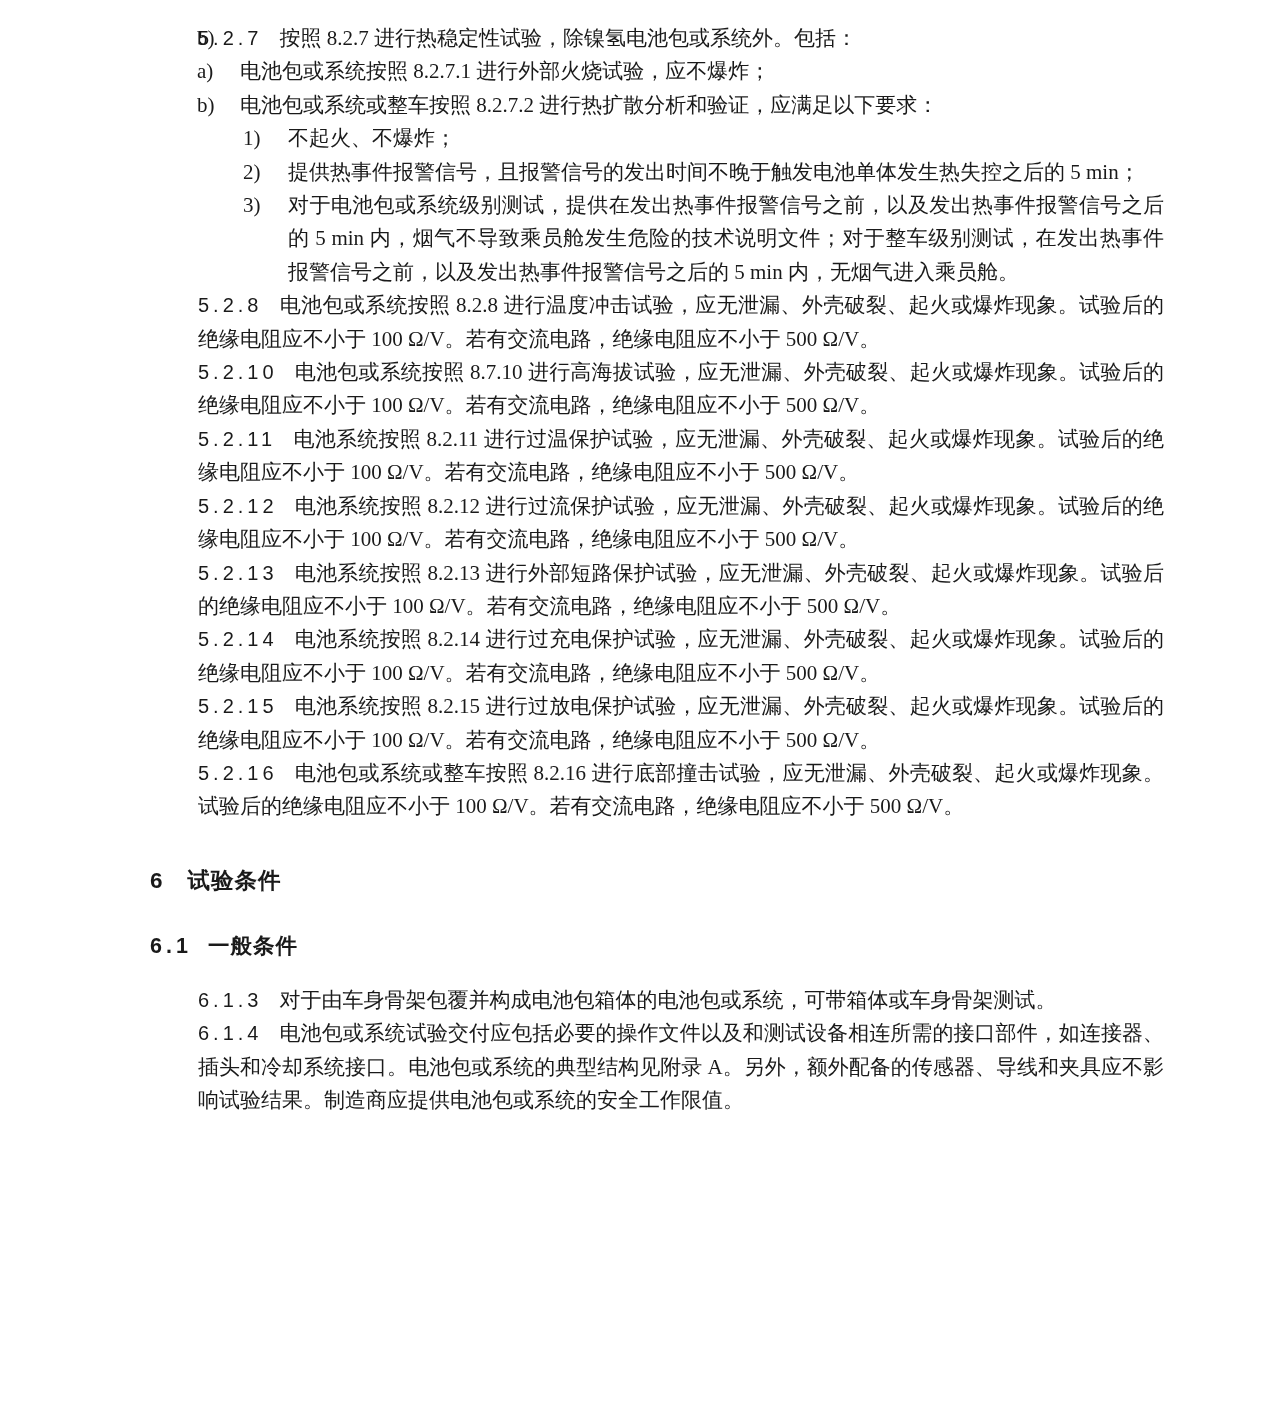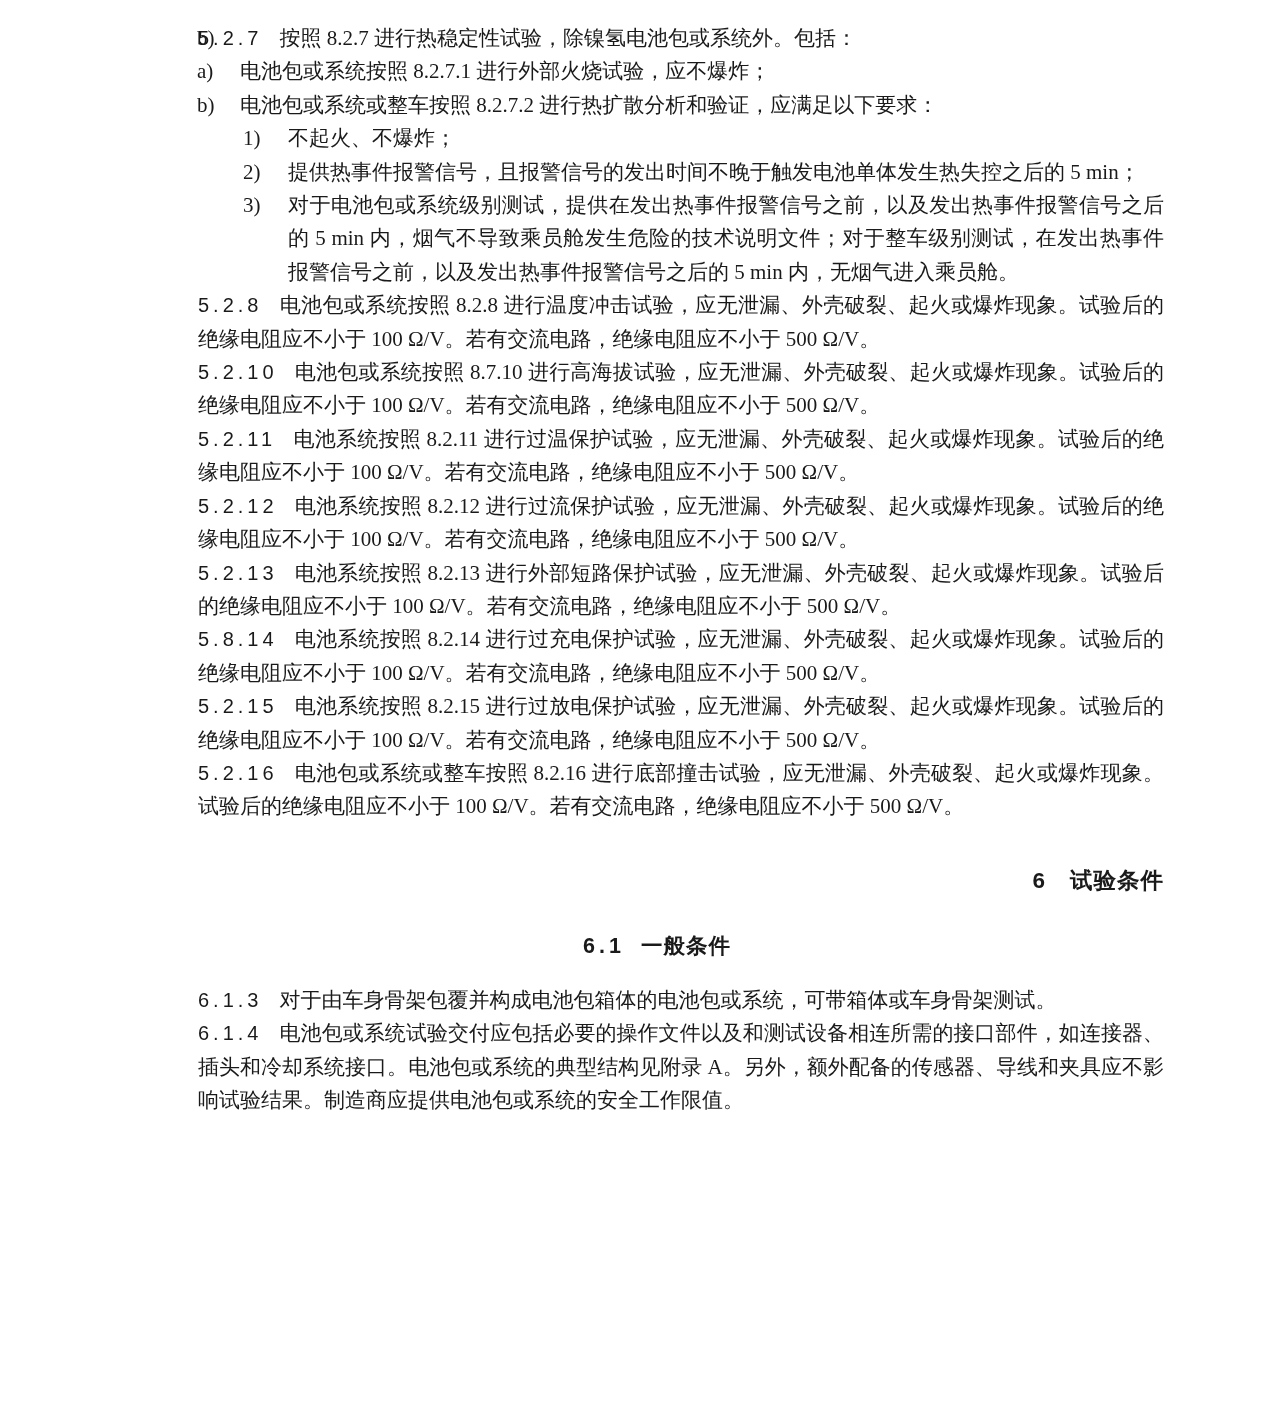--- a/index.html
+++ b/index.html
@@ -32,32 +32,32 @@
   .li1 > .lbl { position: absolute; left: 47px; top: 0; }
   .li2 { padding-left: 138px; }
   .li2 > .lbl { position: absolute; left: 93px; top: 0; }
   h2.sec {
     font-family: "Liberation Sans", "DejaVu Sans", sans-serif;
     font-size: 22.5px;
     font-weight: bold;
     line-height: 34px;
     margin-top: 40px;
     letter-spacing: 1px;
-    text-align: right;
+    text-align: left;
   }
   h2.sec .hnum { margin-right: 25px; letter-spacing: 0; }
   h3.subsec {
     font-family: "Liberation Sans", "DejaVu Sans", sans-serif;
     font-size: 21.5px;
     font-weight: bold;
     line-height: 33px;
     margin-top: 32px;
     margin-bottom: 21px;
     letter-spacing: 1px;
-    text-align: center;
+    text-align: left;
   }
   h3.subsec .hnum { margin-right: 16px; letter-spacing: 4px; }
 </style>
 </head>
 <body>
 
 <div class="page">
   <div class="content">
 
     <div class="li li1">
@@ -86,21 +86,21 @@
     <div class="li li2">
       <span class="lbl">3)</span>
       <span>对于电池包或系统级别测试，提供在发出热事件报警信号之前，以及发出热事件报警信号之后的 5 min 内，烟气不导致乘员舱发生危险的技术说明文件；对于整车级别测试，在发出热事件报警信号之前，以及发出热事件报警信号之后的 5 min 内，无烟气进入乘员舱。</span>
     </div>
 
     <p class="clause"><span class="num">5.2.8</span><span>电池包或系统按照 8.2.8 进行温度冲击试验，应无泄漏、外壳破裂、起火或爆炸现象。试验后的绝缘电阻应不小于 100 Ω/V。若有交流电路，绝缘电阻应不小于 500 Ω/V。</span></p>
     <p class="clause"><span class="num">5.2.10</span><span>电池包或系统按照 8.7.10 进行高海拔试验，应无泄漏、外壳破裂、起火或爆炸现象。试验后的绝缘电阻应不小于 100 Ω/V。若有交流电路，绝缘电阻应不小于 500 Ω/V。</span></p>
     <p class="clause"><span class="num">5.2.11</span><span>电池系统按照 8.2.11 进行过温保护试验，应无泄漏、外壳破裂、起火或爆炸现象。试验后的绝缘电阻应不小于 100 Ω/V。若有交流电路，绝缘电阻应不小于 500 Ω/V。</span></p>
     <p class="clause"><span class="num">5.2.12</span><span>电池系统按照 8.2.12 进行过流保护试验，应无泄漏、外壳破裂、起火或爆炸现象。试验后的绝缘电阻应不小于 100 Ω/V。若有交流电路，绝缘电阻应不小于 500 Ω/V。</span></p>
     <p class="clause"><span class="num">5.2.13</span><span>电池系统按照 8.2.13 进行外部短路保护试验，应无泄漏、外壳破裂、起火或爆炸现象。试验后的绝缘电阻应不小于 100 Ω/V。若有交流电路，绝缘电阻应不小于 500 Ω/V。</span></p>
-    <p class="clause"><span class="num">5.8.14</span><span>电池系统按照 8.2.14 进行过充电保护试验，应无泄漏、外壳破裂、起火或爆炸现象。试验后的绝缘电阻应不小于 100 Ω/V。若有交流电路，绝缘电阻应不小于 500 Ω/V。</span></p>
+    <p class="clause"><span class="num">5.2.14</span><span>电池系统按照 8.2.14 进行过充电保护试验，应无泄漏、外壳破裂、起火或爆炸现象。试验后的绝缘电阻应不小于 100 Ω/V。若有交流电路，绝缘电阻应不小于 500 Ω/V。</span></p>
     <p class="clause"><span class="num">5.2.15</span><span>电池系统按照 8.2.15 进行过放电保护试验，应无泄漏、外壳破裂、起火或爆炸现象。试验后的绝缘电阻应不小于 100 Ω/V。若有交流电路，绝缘电阻应不小于 500 Ω/V。</span></p>
     <p class="clause"><span class="num">5.2.16</span><span>电池包或系统或整车按照 8.2.16  进行底部撞击试验，应无泄漏、外壳破裂、起火或爆炸现象。试验后的绝缘电阻应不小于 100 Ω/V。若有交流电路，绝缘电阻应不小于 500 Ω/V。</span></p>
 
     <h2 class="sec"><span class="hnum">6</span><span>试验条件</span></h2>
 
     <h3 class="subsec"><span class="hnum">6.1</span><span>一般条件</span></h3>
 
     <p class="clause"><span class="num">6.1.3</span><span>对于由车身骨架包覆并构成电池包箱体的电池包或系统，可带箱体或车身骨架测试。</span></p>
     <p class="clause"><span class="num">6.1.4</span><span>电池包或系统试验交付应包括必要的操作文件以及和测试设备相连所需的接口部件，如连接器、插头和冷却系统接口。电池包或系统的典型结构见附录 A。另外，额外配备的传感器、导线和夹具应不影响试验结果。制造商应提供电池包或系统的安全工作限值。</span></p>
 

